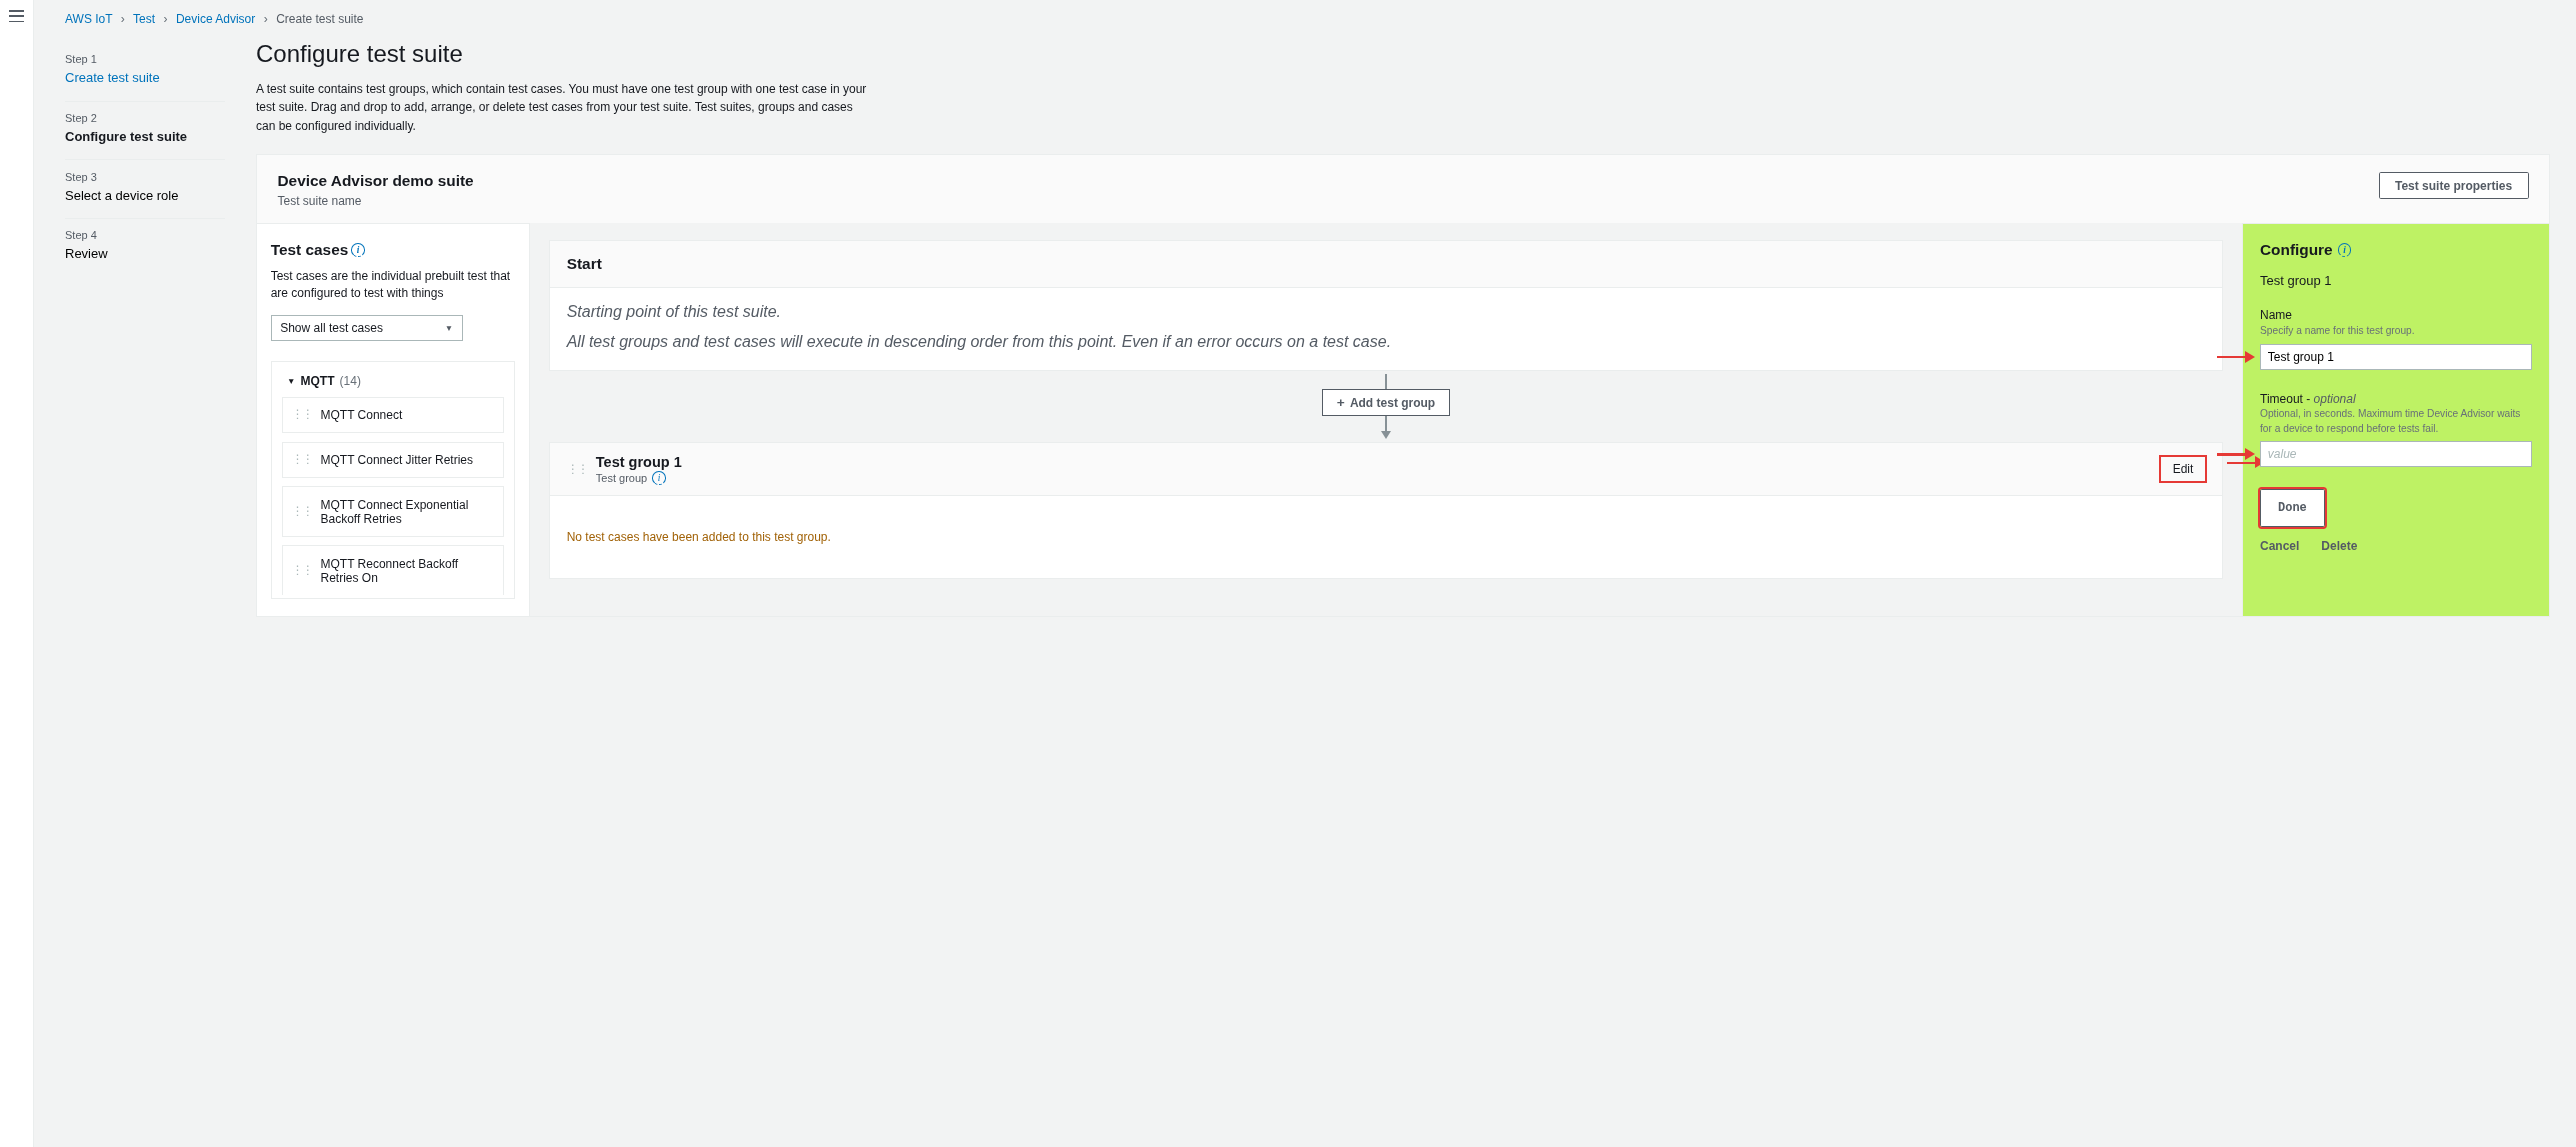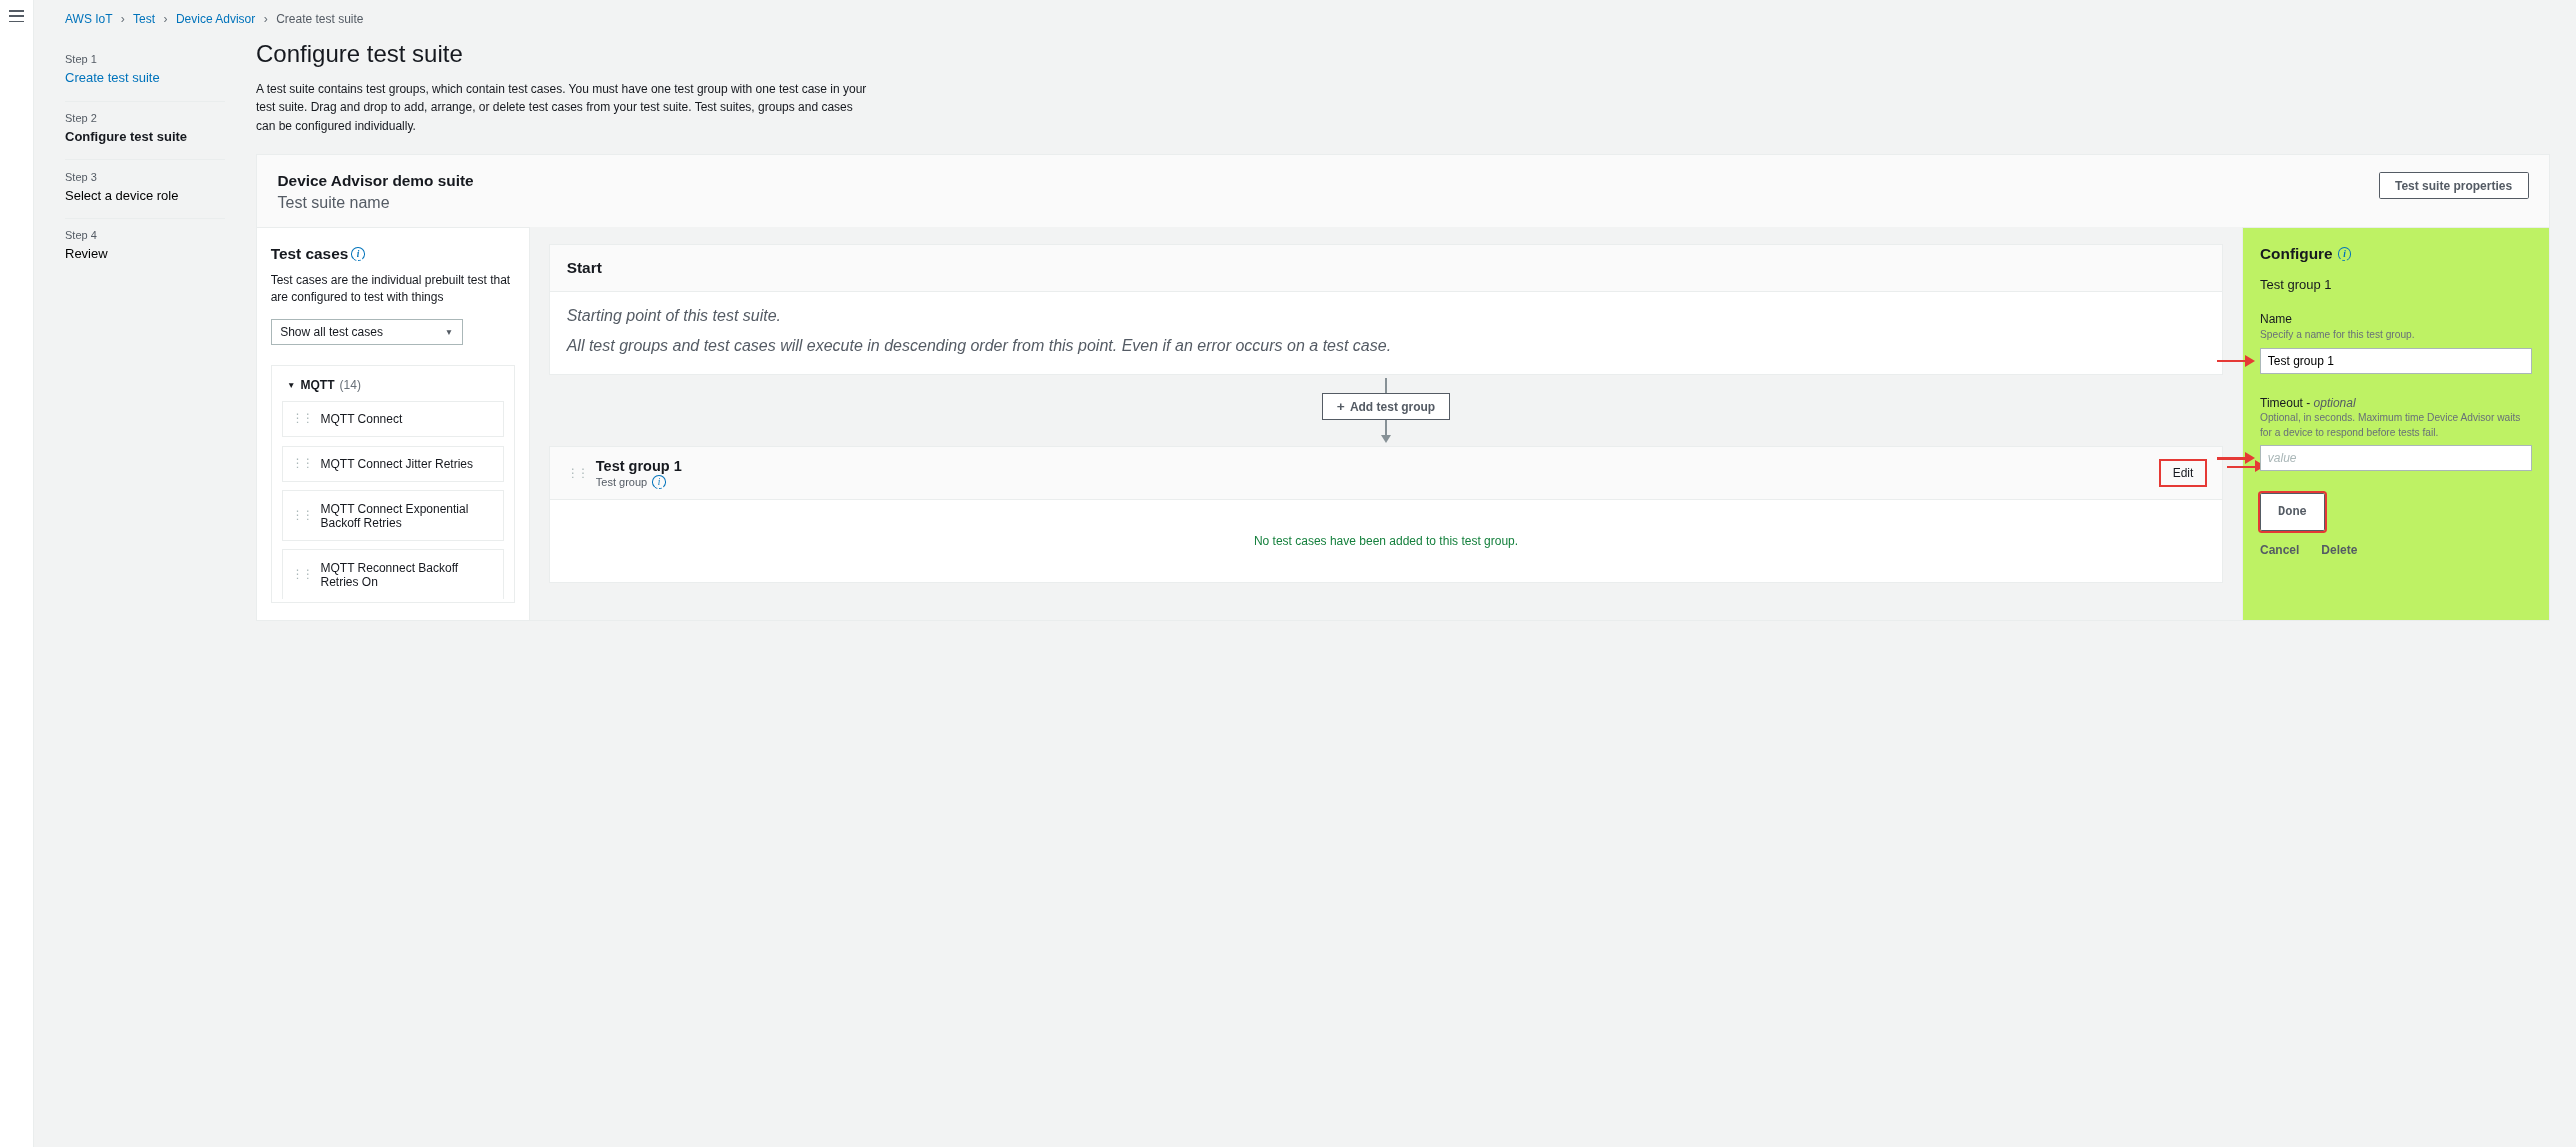--- a/index.html
+++ b/index.html
@@ -52,21 +52,21 @@
   .page-title { font-size:24px; font-weight:400; color:#16191f; margin-bottom:12px; }
   .page-desc { color:#16191f; font-size:12px; max-width:615px; line-height:1.55; margin-bottom:19px; }
   .suite-header {
     background:#fafafa;
     border:0.9px solid #eaeded;
     border-bottom:none;
     padding: 17px 20.5px 15.4px 20.5px;
     display:flex; justify-content:space-between; align-items:flex-start;
   }
   .suite-header h2 { font-size:15.4px; font-weight:700; margin-bottom:3.4px;}
-  .suite-header .sub { color:#545b64; font-size:16px; }
+  .suite-header .sub { color:#545b64; font-size:12px; }
   .btn {
     background:#fff; border:0.9px solid #545b64; color:#545b64;
     padding:5.1px 15.4px; font-weight:700; font-size:12px; cursor:pointer;
     border-radius:1.7px;
   }
   .columns {
     display:flex; gap:17px;
     border:0.9px solid #eaeded; border-top:none;
     background:#f2f3f3;
     padding:0;
@@ -128,21 +128,21 @@
   }
   .group-card .ghd {
     padding:10.2px 17px; border-bottom:0.9px solid #eaeded;
     display:flex; justify-content:space-between; align-items:center;
     background:#fafafa;
   }
   .group-card .ghd .left { display:flex; align-items:center; gap:8.5px;}
   .group-card .gtitle { font-size:14.5px; font-weight:700; }
   .group-card .gsub { color:#545b64; font-size:11px; display:flex; gap:5.1px; align-items:center; margin-top:1.7px;}
   .group-card .edit { font-size:12px; color:#16191f; cursor:pointer; font-weight:400;}
-  .group-card .gbd { padding:34px 17px; text-align:center; color:#15803d; font-size:12px;}
+  .group-card .gbd { padding:34px 17px; text-align:left; color:#a16207; font-size:12px;}
   .col-right {
     width:307px; padding:17px 17px; border-left:0.9px solid #eaeded; border-top:0.9px solid #eaeded; background:#bef264;
   }
   .col-right h3 { font-size:15.4px; font-weight:700; display:flex; gap:5.1px; align-items:center;}
   .cfg-sub { font-size:13px; margin-top:13.7px; margin-bottom:20.5px; }
   .field-label { font-size:12px; margin-bottom:1.7px;}
   .field-help { font-size:10.2px; color:#687078; margin-bottom:5.1px; line-height:1.4;}
   .text-input {
     width:100%; border:0.9px solid #aab7b8; padding:5.1px 6.8px; font-size:12px;
     font-family:inherit;

